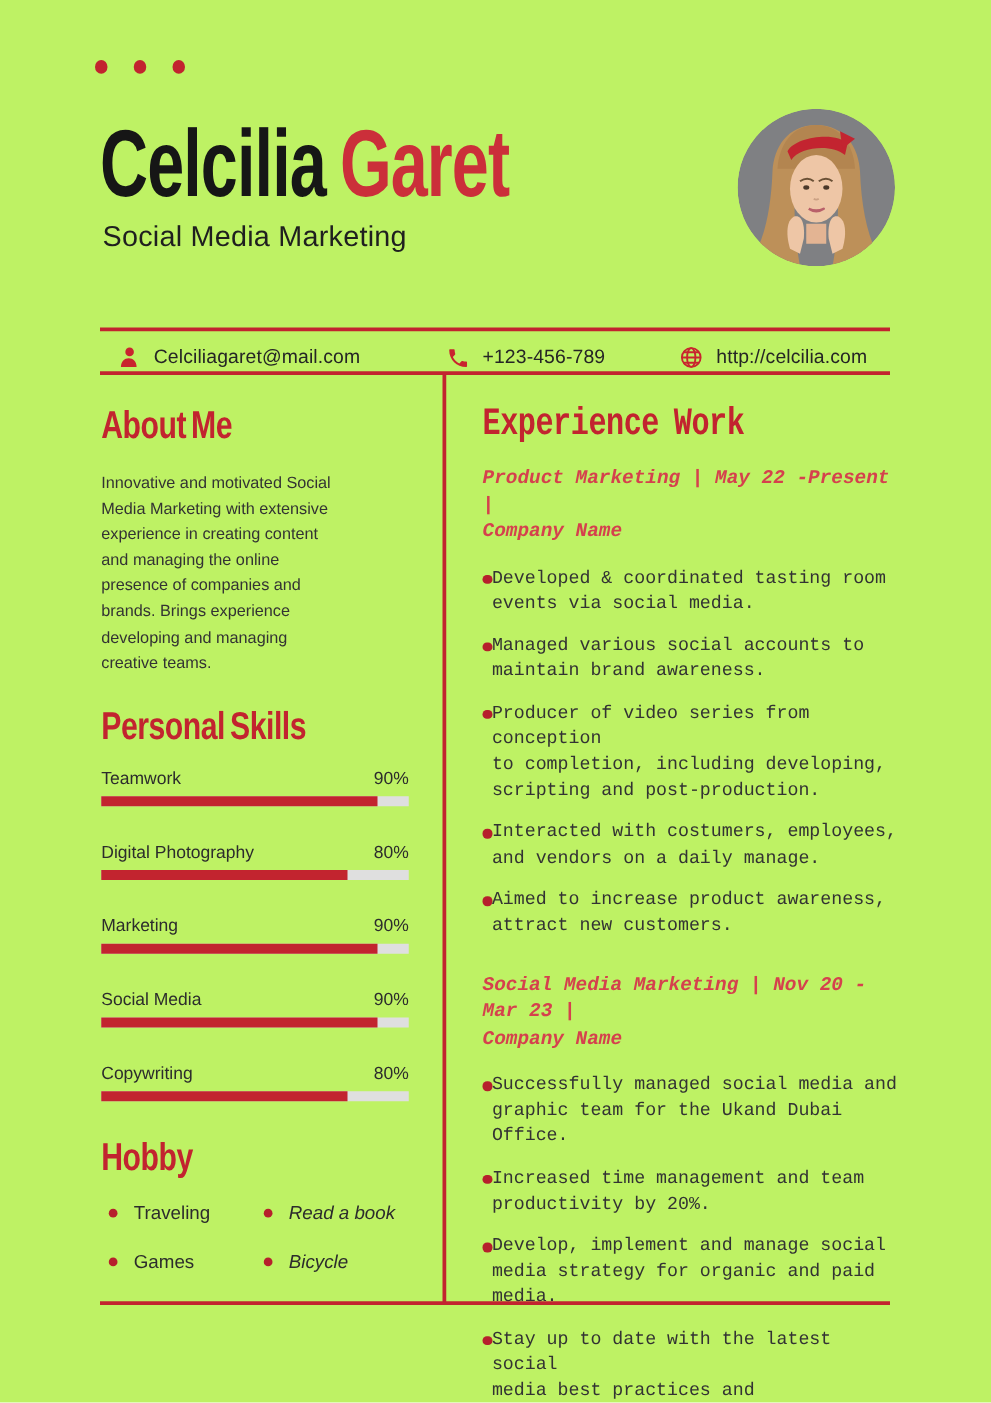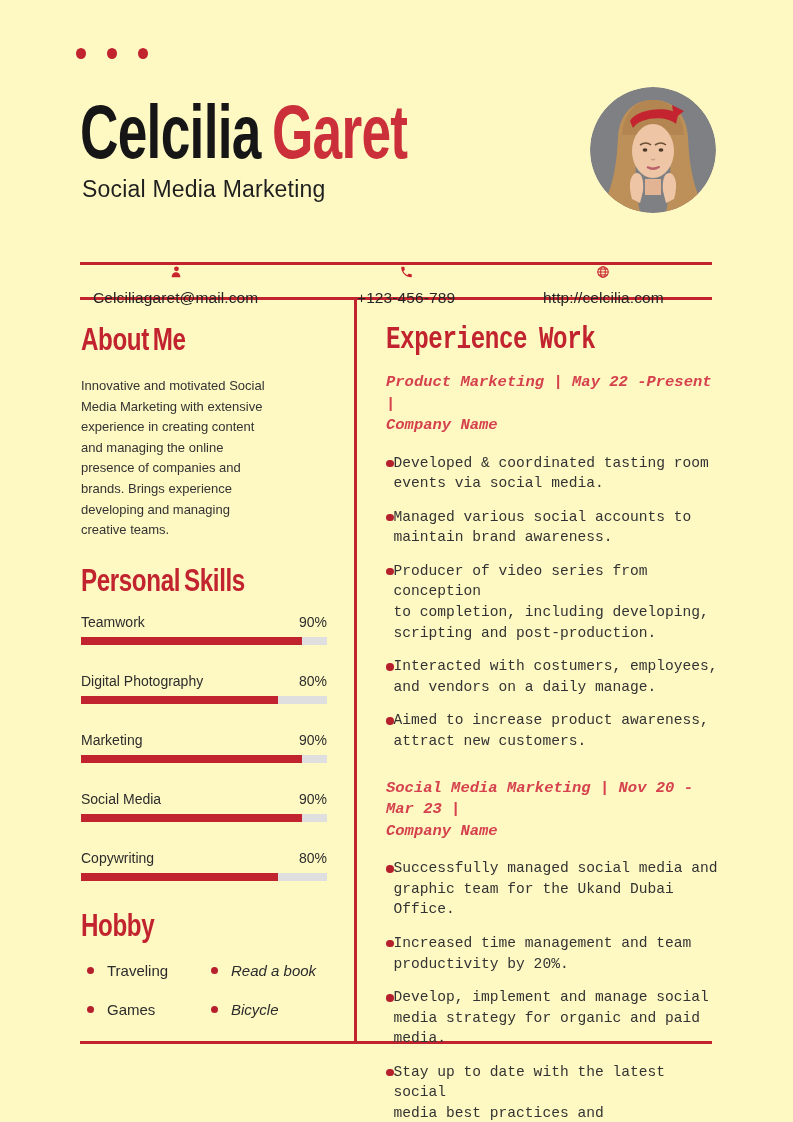--- a/index.html
+++ b/index.html
@@ -1,18 +1,18 @@
 <!DOCTYPE html>
 <html style="--accent: #c2242f; --accent-dark: #b6202c; --name-red: #cb2f3a; --job-heading: #d5414d; --text: #333333; --track: #dfdfdf; --icon-red: #c9242e; --photo-bg: #7f8083;"><head>
 <meta charset="utf-8">
 <style>
   * { margin:0; padding:0; box-sizing:border-box; }
   html,body { width:793px; height:1122px; background:#ffffff; overflow:hidden;
               font-family:"Liberation Sans", sans-serif; }
-  .page { position:relative; width:793px; height:1122px; background:#fef9c3; }
+  .page { position:relative; width:793px; height:1122px; background:#bef264; }
 
   
   .dots { position:absolute; left:76px; top:48px; display:flex; gap:21px; }
   .dot { width:10px; height:11px; border-radius:50%; background:var(--accent); }
 
   
   .name { position:absolute; left:80px; top:94px; white-space:nowrap;
           font-weight:800; font-size:76px; line-height:76px; letter-spacing:-1px;
           transform:scaleX(0.70); transform-origin:left top; }
   .name .nb { color:#161616; margin-right:16px; }
@@ -20,21 +20,21 @@
   .subtitle { position:absolute; left:82px; top:176px; font-size:23px; font-weight:500;
               color:#1f1f1f; letter-spacing:0.2px; }
 
   
   .photo { position:absolute; left:590px; top:87px; width:126px; height:126px;
            border-radius:50%; overflow:hidden; }
 
   
   .contact-bar { position:absolute; left:80px; top:262px; width:632px; height:38px;
                  border-top:3px solid var(--accent); border-bottom:3px solid var(--accent); }
-  .contact-item { position:absolute; top:0; height:42px; display:flex; align-items:center; gap:10px;flex-direction:column; }
+  .contact-item { position:absolute; top:0; height:42px; display:flex; align-items:center; gap:10px; }
   .contact-item span { font-size:15.5px; color:#252525; letter-spacing:0.1px; }
   .ci-email { left:13px; } .ci-phone { left:277px; } .ci-web { left:463px; }
 
   
   .v-divider { position:absolute; left:354px; top:300px; width:2.5px; height:742px; background:var(--accent); }
   .bottom-line { position:absolute; left:80px; top:1041px; width:632px; height:3px; background:var(--accent); }
 
   
   .col-left  { position:absolute; left:81px;  top:322px; width:246px; }
   .col-right { position:absolute; left:386px; top:322px; width:332px;font-family:Liberation Mono, monospace; }

